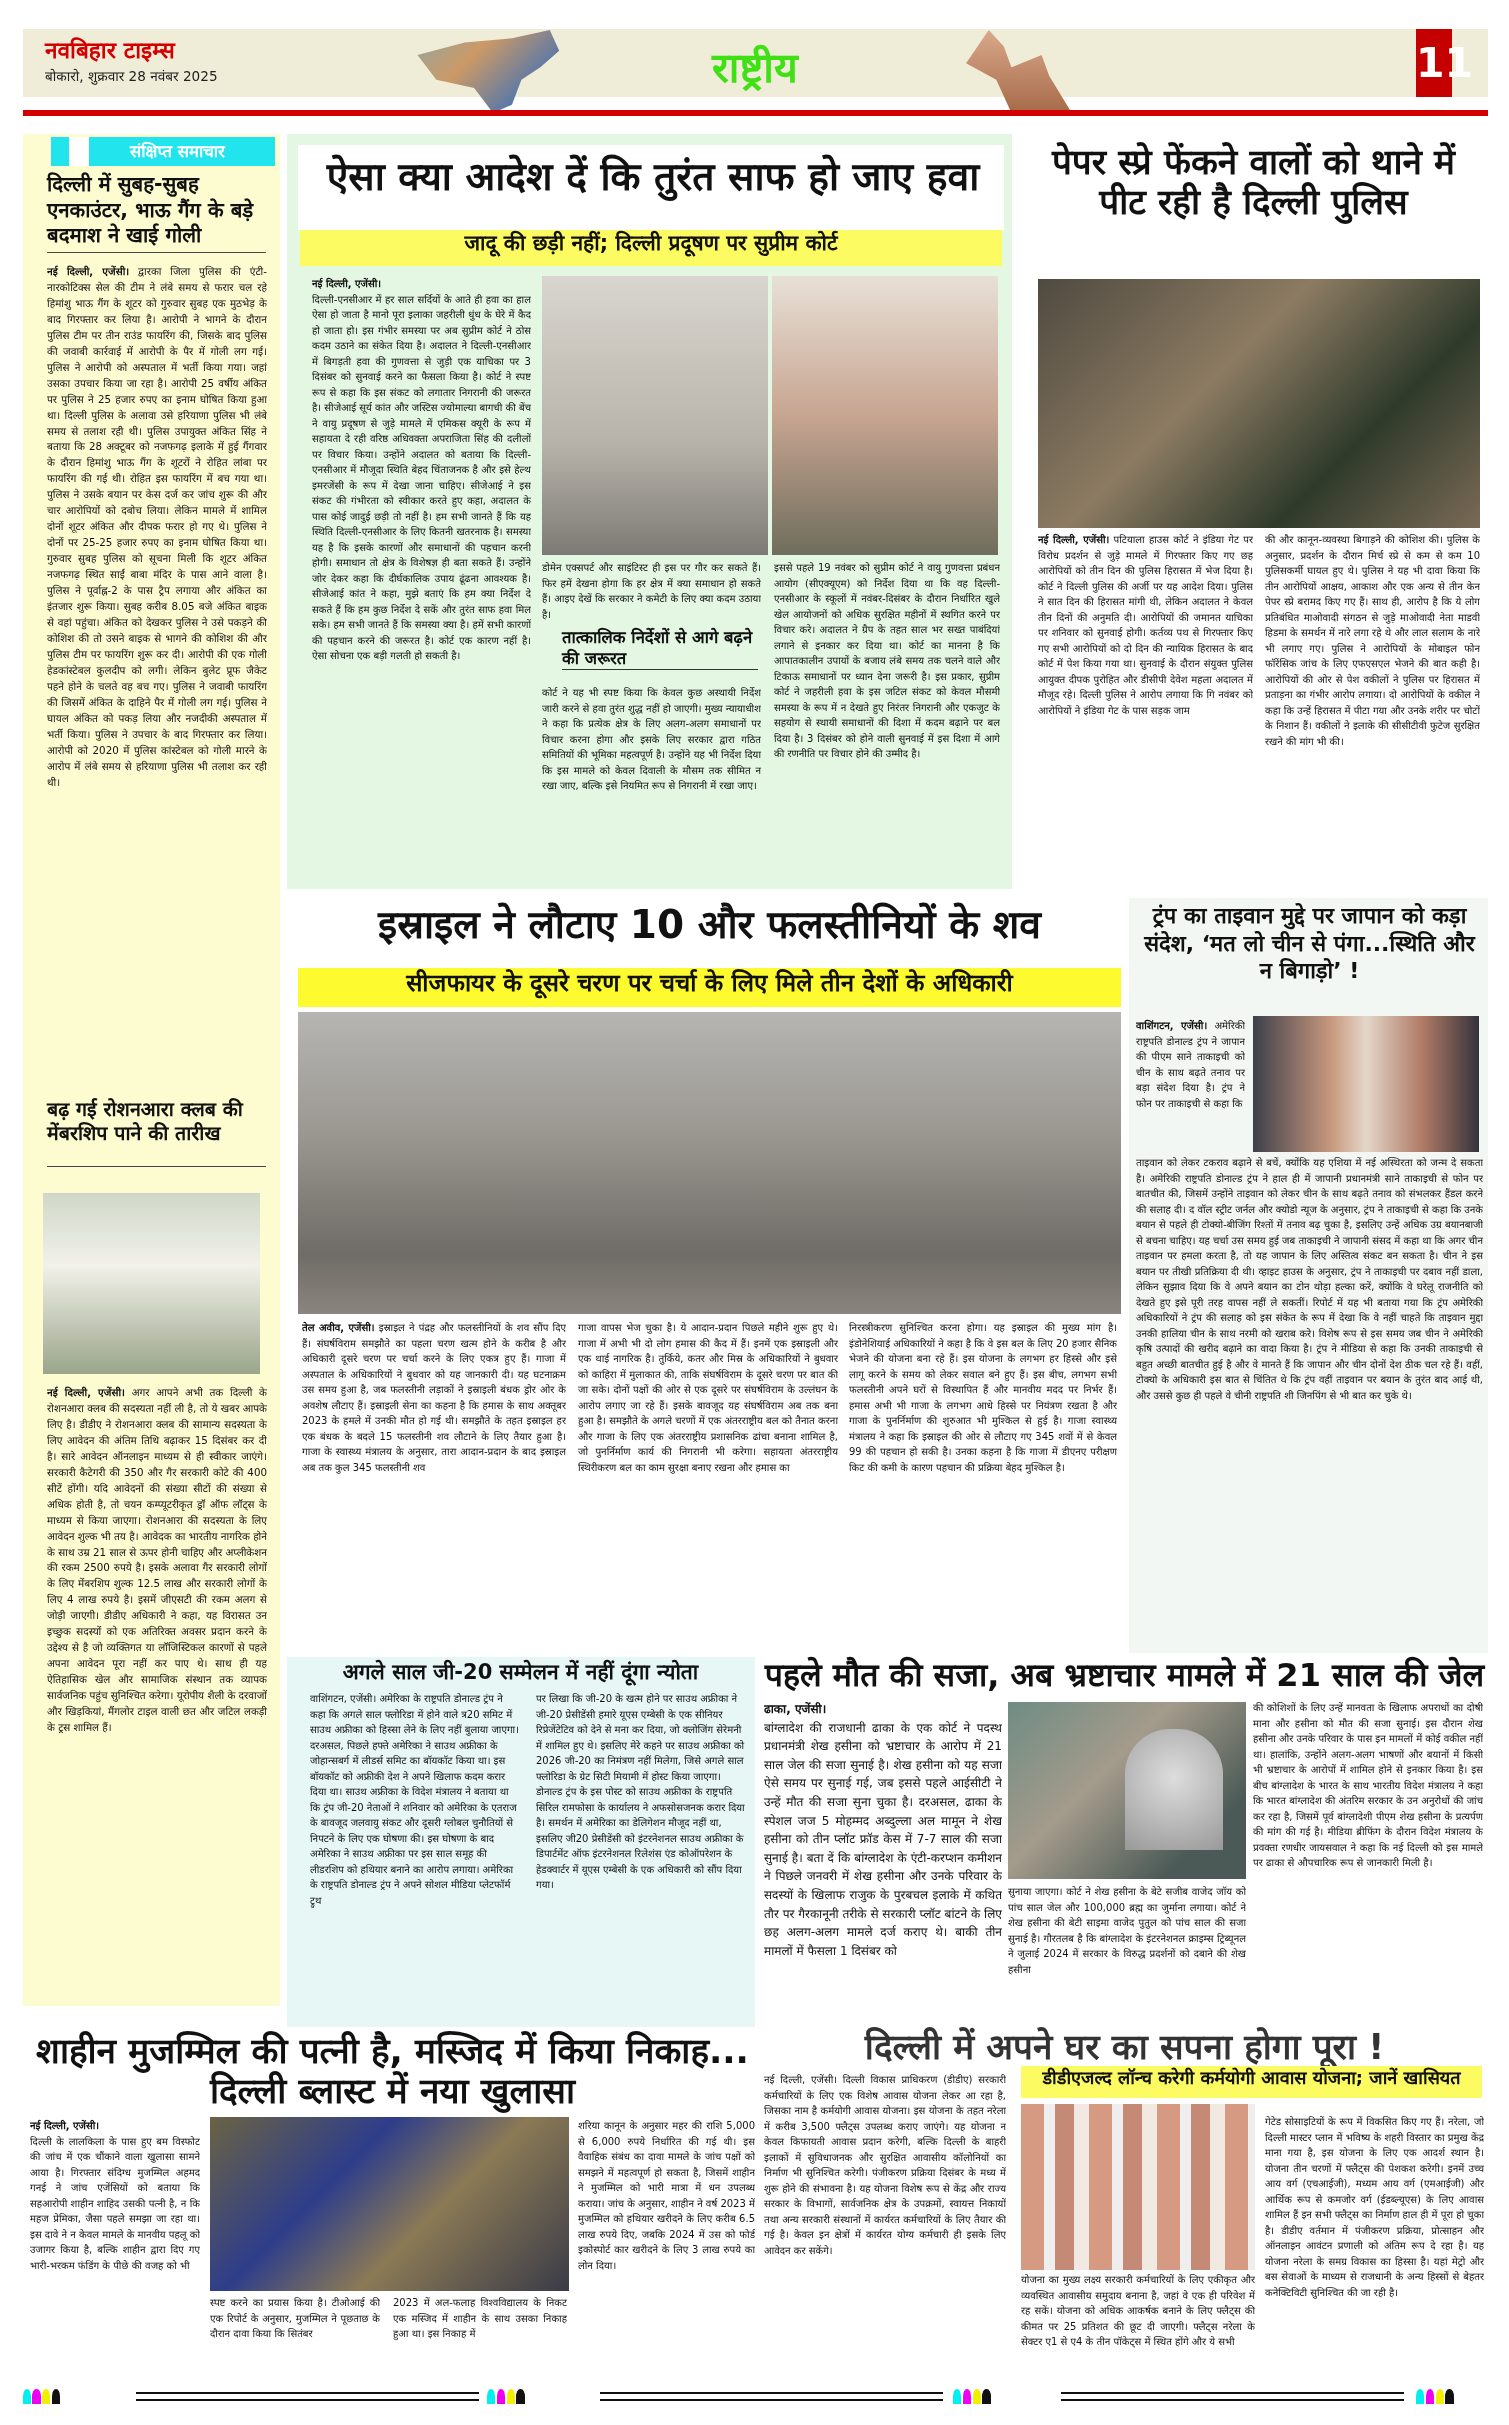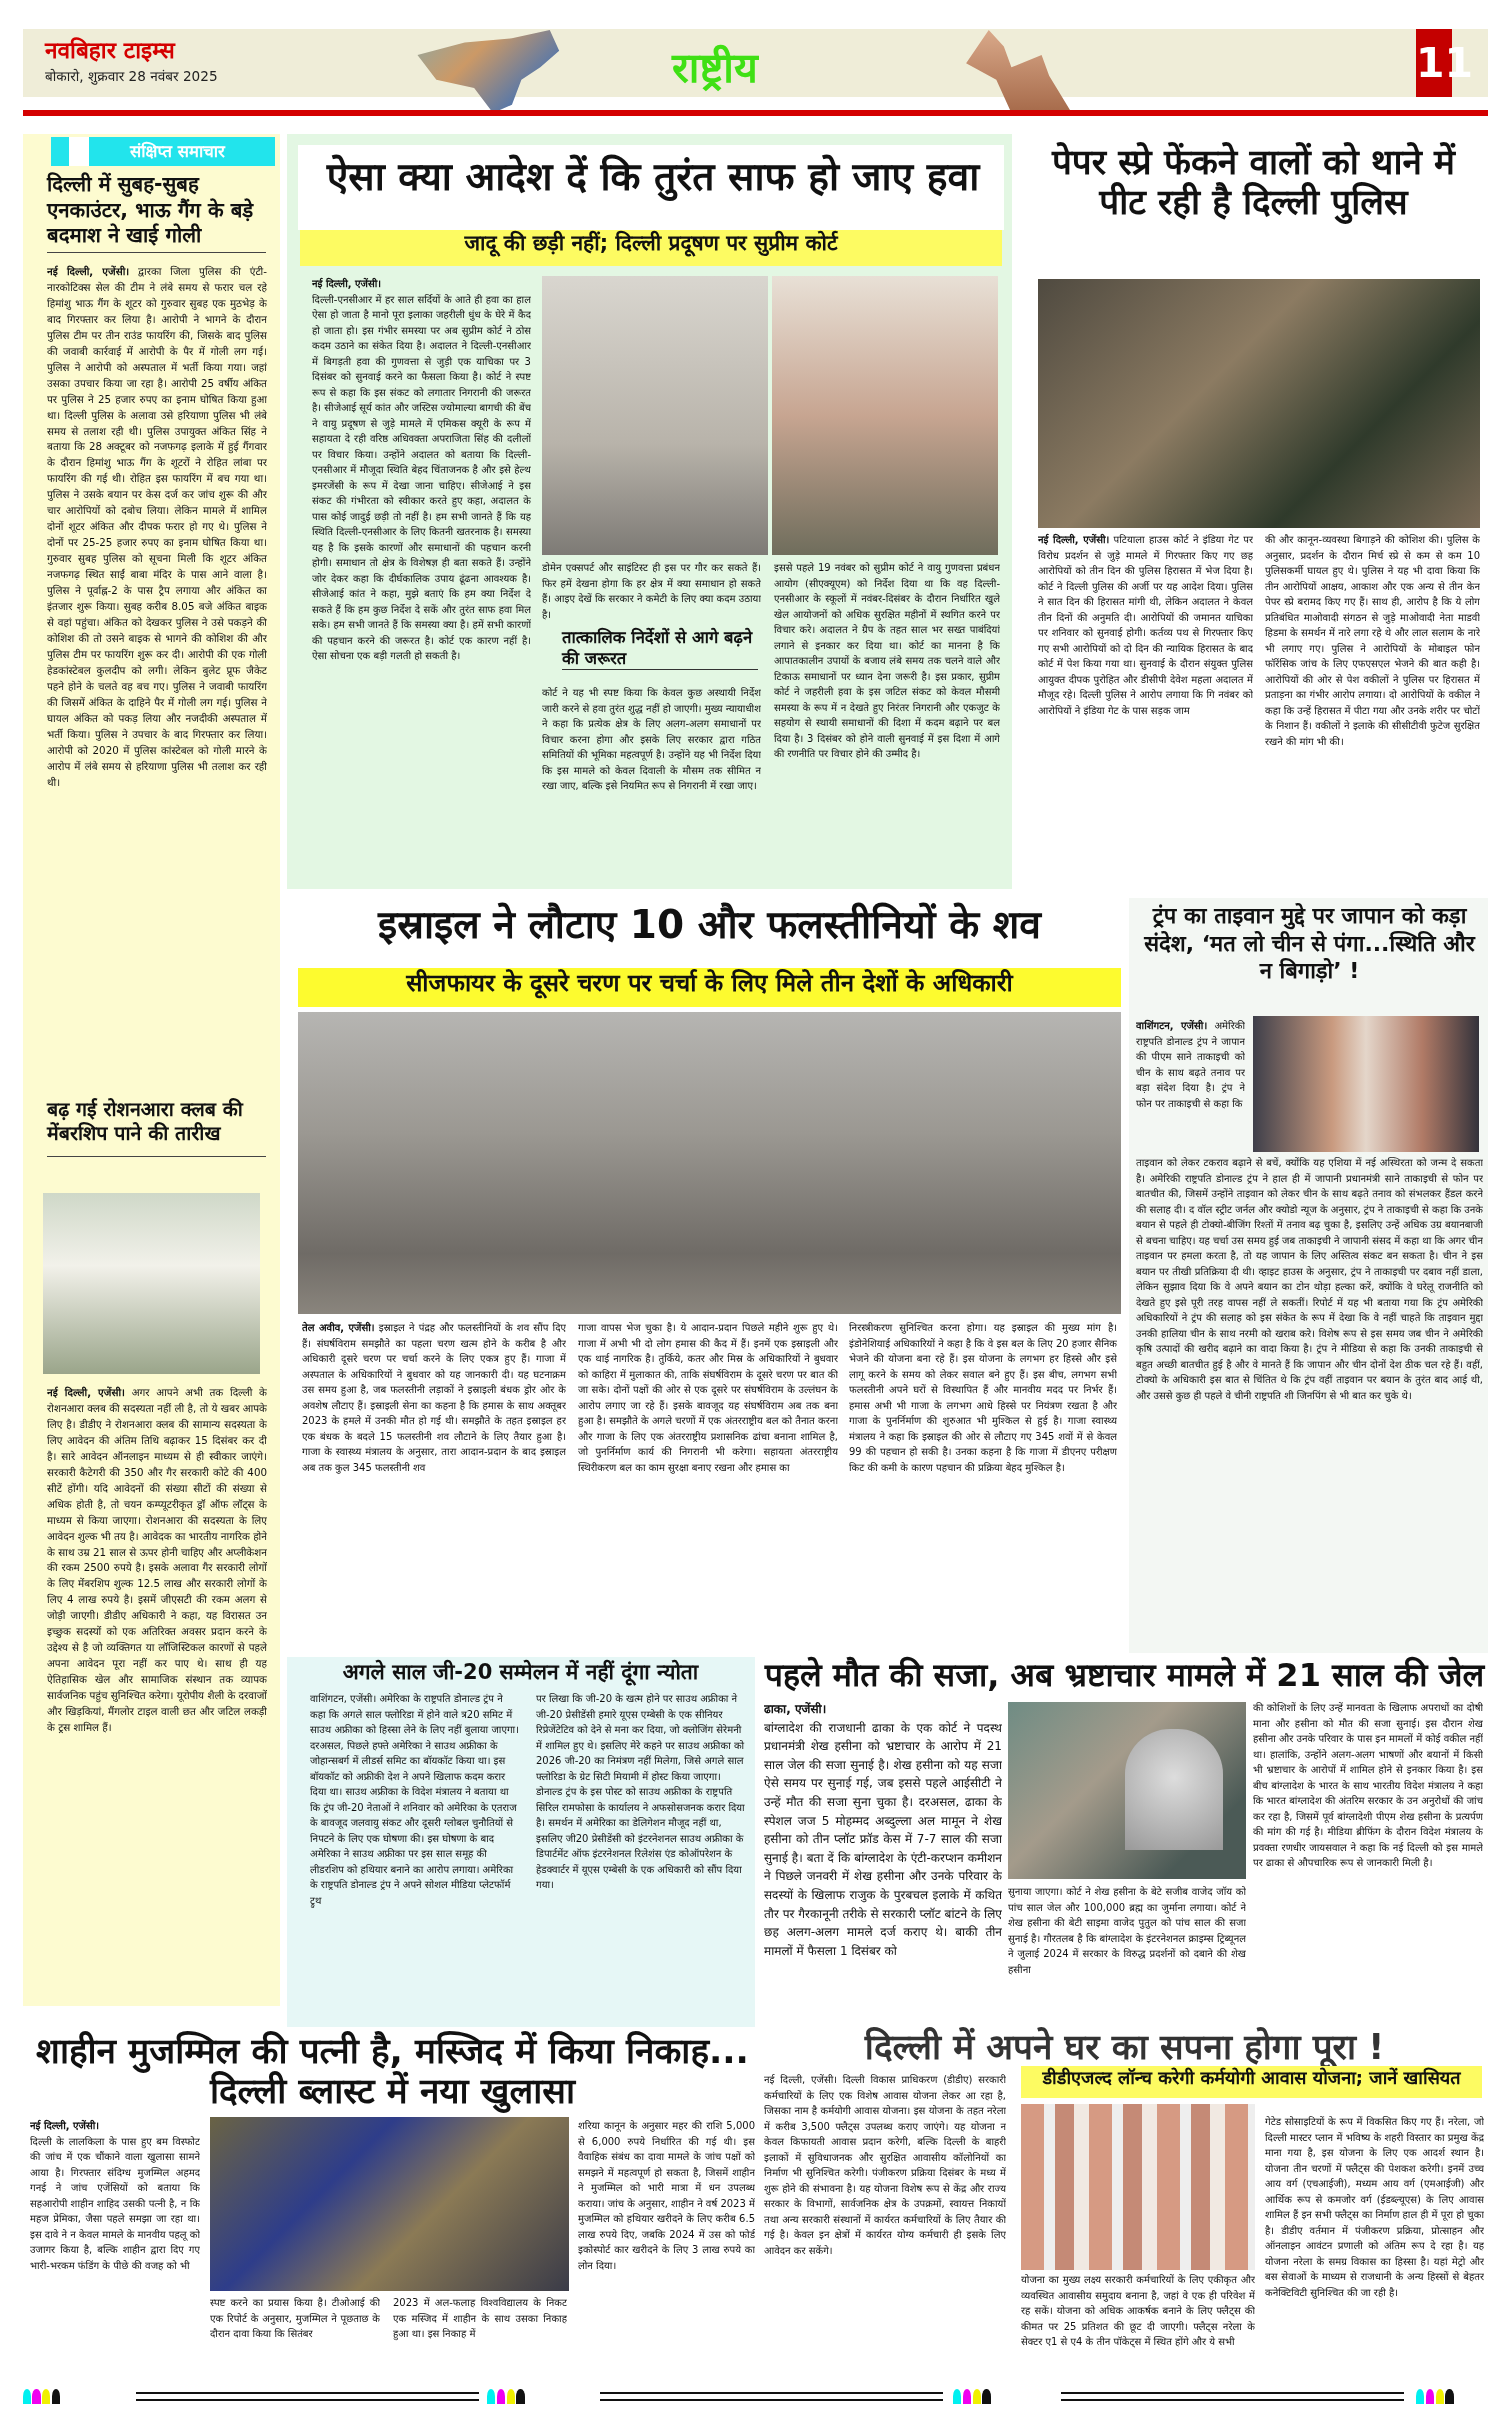--- a/index.html
+++ b/index.html
@@ -2,21 +2,21 @@
 <html style="font-size:12px"><head>
 <meta charset="utf-8">
 <style>
 *{box-sizing:border-box;margin:0;padding:0}
 body{width:1510px;height:2426px;background:#fff;font-family:"DejaVu Sans",sans-serif;color:#111;position:relative;overflow:hidden}
 .abs{position:absolute}
 .mast{left:22.6px;top:29px;width:1465px;height:68px;background:#efedd8}
 .mast-red{left:22.6px;top:110px;width:1465px;height:6px;background:#d40000}
 .brand{left:45px;top:34px;font:bold 22.6px "DejaVu Sans",sans-serif;color:#d40000}
 .dateline{left:45px;top:66px;font:13.6px "DejaVu Sans",sans-serif;color:#222}
-.section{left:672px;top:38px;font:bold 41px "DejaVu Sans",sans-serif;color:#3fe014}
+.section{left:712px;top:38px;font:bold 41px "DejaVu Sans",sans-serif;color:#3fe014}
 .pageno{left:1416px;top:29px;width:36px;height:68px;background:#c40000;color:#fff;font:bold 41px "DejaVu Sans",sans-serif;text-align:center;line-height:68px}
 .mapdeco{left:408px;top:30px;width:189px;height:83px;background:linear-gradient(135deg,#8aa,#c96,#57a,#a75);clip-path:polygon(5% 30%,30% 15%,55% 10%,75% 0,80% 25%,70% 45%,60% 60%,55% 90%,45% 100%,35% 70%,15% 60%)}
 .statue{left:951px;top:30px;width:151px;height:83px;background:linear-gradient(180deg,#d9a98a,#a66a4a);clip-path:polygon(10% 40%,25% 0,35% 20%,40% 45%,60% 30%,65% 55%,80% 100%,40% 100%,30% 60%)}
 .panel-y{background:#fdfbd0}
 .panel-g{background:#e3f7e3}
 .panel-b{background:#e6f7f6}
 .body-text{font:11px/1.55 "DejaVu Sans",sans-serif;color:#111;text-align:justify;overflow:hidden}
 .head-xl{font:bold 41px/1.15 "DejaVu Sans",sans-serif;color:#111}
 .head-m{font:bold 22.6px/1.25 "DejaVu Sans",sans-serif;color:#111}
 .sub-y{background:#fdfb62;font:bold 22.6px/1.3 "DejaVu Sans",sans-serif;text-align:center;color:#111}
@@ -40,21 +40,21 @@
 <div class="abs panel-y" style="left:22.6px;top:134px;width:257px;height:1872px;"></div>
 <div class="abs" style="left:51px;top:137px;width:224px;height:29px;background:#22e4ec;">
   <div class="abs" style="left:0;top:0;width:19.6px;height:29px;background:#fff;margin-left:18px"></div>
   <div class="abs" style="left:79px;top:1.5px;font:bold 16.6px 'DejaVu Sans',sans-serif;color:#fff;">संक्षिप्त समाचार</div>
 </div>
 <div class="abs head-m" style="left:47px;top:172px;width:219px;font-size:20.4px;border-bottom:1.5px solid #444;padding-bottom:3px">दिल्ली में सुबह-सुबह एनकाउंटर, भाऊ गैंग के बड़े बदमाश ने खाई गोली</div>
 <div class="abs body-text" style="left:47px;top:264px;width:220px;height:830px;font-size:10.3px;">
   <b>नई दिल्ली, एजेंसी।</b>
   <span>द्वारका जिला पुलिस की एंटी-नारकोटिक्स सेल की टीम ने लंबे समय से फरार चल रहे हिमांशु भाऊ गैंग के शूटर को गुरुवार सुबह एक मुठभेड़ के बाद गिरफ्तार कर लिया है। आरोपी ने भागने के दौरान पुलिस टीम पर तीन राउंड फायरिंग की, जिसके बाद पुलिस की जवाबी कार्रवाई में आरोपी के पैर में गोली लग गई। पुलिस ने आरोपी को अस्पताल में भर्ती किया गया। जहां उसका उपचार किया जा रहा है। आरोपी 25 वर्षीय अंकित पर पुलिस ने 25 हजार रुपए का इनाम घोषित किया हुआ था। दिल्ली पुलिस के अलावा उसे हरियाणा पुलिस भी लंबे समय से तलाश रही थी। पुलिस उपायुक्त अंकित सिंह ने बताया कि 28 अक्टूबर को नजफगढ़ इलाके में हुई गैंगवार के दौरान हिमांशु भाऊ गैंग के शूटरों ने रोहित लांबा पर फायरिंग की गई थी। रोहित इस फायरिंग में बच गया था। पुलिस ने उसके बयान पर केस दर्ज कर जांच शुरू की और चार आरोपियों को दबोच लिया। लेकिन मामले में शामिल दोनों शूटर अंकित और दीपक फरार हो गए थे। पुलिस ने दोनों पर 25-25 हजार रुपए का इनाम घोषित किया था। गुरुवार सुबह पुलिस को सूचना मिली कि शूटर अंकित नजफगढ़ स्थित साईं बाबा मंदिर के पास आने वाला है। पुलिस ने पूर्वाह्न-2 के पास ट्रैप लगाया और अंकित का इंतजार शुरू किया। सुबह करीब 8.05 बजे अंकित बाइक से वहां पहुंचा। अंकित को देखकर पुलिस ने उसे पकड़ने की कोशिश की तो उसने बाइक से भागने की कोशिश की और पुलिस टीम पर फायरिंग शुरू कर दी। आरोपी की एक गोली हेडकांस्टेबल कुलदीप को लगी। लेकिन बुलेट प्रूफ जैकेट पहने होने के चलते वह बच गए। पुलिस ने जवाबी फायरिंग की जिसमें अंकित के दाहिने पैर में गोली लग गई। पुलिस ने घायल अंकित को पकड़ लिया और नजदीकी अस्पताल में भर्ती किया। पुलिस ने उपचार के बाद गिरफ्तार कर लिया। आरोपी को 2020 में पुलिस कांस्टेबल को गोली मारने के आरोप में लंबे समय से हरियाणा पुलिस भी तलाश कर रही थी।</span>
 </div>
-<div class="abs head-m" style="left:47px;top:1098px;width:219px;font-size:19.6px;border-bottom:1.5px solid #444;padding-bottom:9px">बढ़ गई रोशनआरा क्लब की मेंबरशिप पाने की तारीख</div>
+<div class="abs head-m" style="left:47px;top:1098px;width:219px;font-size:19.6px;border-bottom:1.5px solid #444;padding-bottom:19px">बढ़ गई रोशनआरा क्लब की मेंबरशिप पाने की तारीख</div>
 <div class="abs photo" style="left:43px;top:1193px;width:217px;height:181px;background:linear-gradient(180deg,#cfd8c8,#f2f1ea 40%,#9aa58a);"></div>
 <div class="abs body-text" style="left:47px;top:1385px;width:220px;height:612px;font-size:10.3px;">
   <b>नई दिल्ली, एजेंसी।</b>
   <span>अगर आपने अभी तक दिल्ली के रोशनआरा क्लब की सदस्यता नहीं ली है, तो ये खबर आपके लिए है। डीडीए ने रोशनआरा क्लब की सामान्य सदस्यता के लिए आवेदन की अंतिम तिथि बढ़ाकर 15 दिसंबर कर दी है। सारे आवेदन ऑनलाइन माध्यम से ही स्वीकार जाएंगे। सरकारी कैटेगरी की 350 और गैर सरकारी कोटे की 400 सीटें होंगी। यदि आवेदनों की संख्या सीटों की संख्या से अधिक होती है, तो चयन कम्प्यूटरीकृत ड्रॉ ऑफ लॉट्स के माध्यम से किया जाएगा। रोशनआरा की सदस्यता के लिए आवेदन शुल्क भी तय है। आवेदक का भारतीय नागरिक होने के साथ उम्र 21 साल से ऊपर होनी चाहिए और अप्लीकेशन की रकम 2500 रुपये है। इसके अलावा गैर सरकारी लोगों के लिए मेंबरशिप शुल्क 12.5 लाख और सरकारी लोगों के लिए 4 लाख रुपये है। इसमें जीएसटी की रकम अलग से जोड़ी जाएगी। डीडीए अधिकारी ने कहा, यह विरासत उन इच्छुक सदस्यों को एक अतिरिक्त अवसर प्रदान करने के उद्देश्य से है जो व्यक्तिगत या लॉजिस्टिकल कारणों से पहले अपना आवेदन पूरा नहीं कर पाए थे। साथ ही यह ऐतिहासिक खेल और सामाजिक संस्थान तक व्यापक सार्वजनिक पहुंच सुनिश्चित करेगा। यूरोपीय शैली के दरवाजों और खिड़कियां, मैंगलोर टाइल वाली छत और जटिल लकड़ी के ट्रस शामिल हैं।</span>
 </div>
 
 <div class="abs panel-g" style="left:287px;top:134px;width:725px;height:755px;"></div>
 <div class="abs" style="left:298px;top:145px;width:706px;height:85px;background:#fff;"></div>
 <div class="abs head-xl" style="left:302px;top:155px;width:702px;text-align:center;font-size:39px;">ऐसा क्या आदेश दें कि तुरंत साफ हो जाए हवा</div>
 <div class="abs sub-y" style="left:300px;top:230px;width:702px;height:36px;font-size:21px;">जादू की छड़ी नहीं; दिल्ली प्रदूषण पर सुप्रीम कोर्ट</div>

